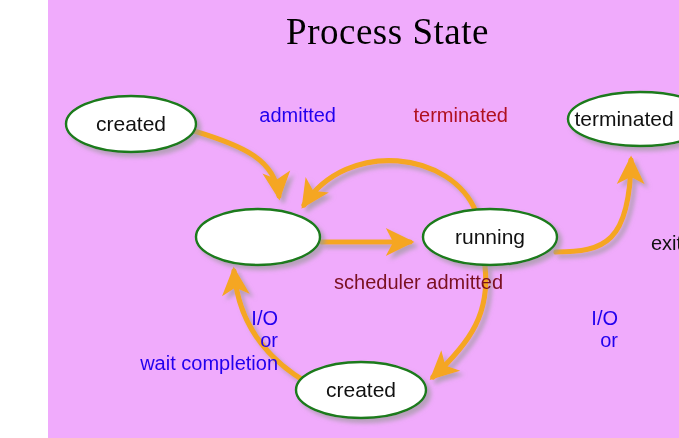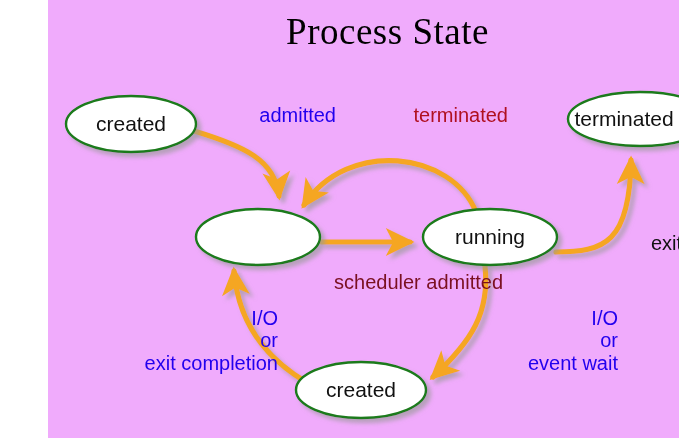--- a/index.html
+++ b/index.html
@@ -106,22 +106,21 @@
 
   <div class="edge-label lbl-red" style="left:348px; top:104px; width:112px;">terminated</div>
 
   <div class="edge-label lbl-maroon" style="left:225px; top:271px; width:230px;">scheduler admitted</div>
 
   <div class="edge-label lbl-black" style="left:574px; top:232px; width:60px;">exit</div>
 
   <div class="edge-label lbl-blue" style="left:430px; top:307px; width:140px;">
     <div>I/O</div>
     <div>or</div>
-    <div>event wait</div>
   </div>
 
   <div class="edge-label lbl-blue" style="left:18px; top:307px; width:212px;">
     <div>I/O</div>
     <div>or</div>
-    <div>exit completion</div>
+    <div>wait completion</div>
   </div>
 
 </div>
 
 </body></html>

